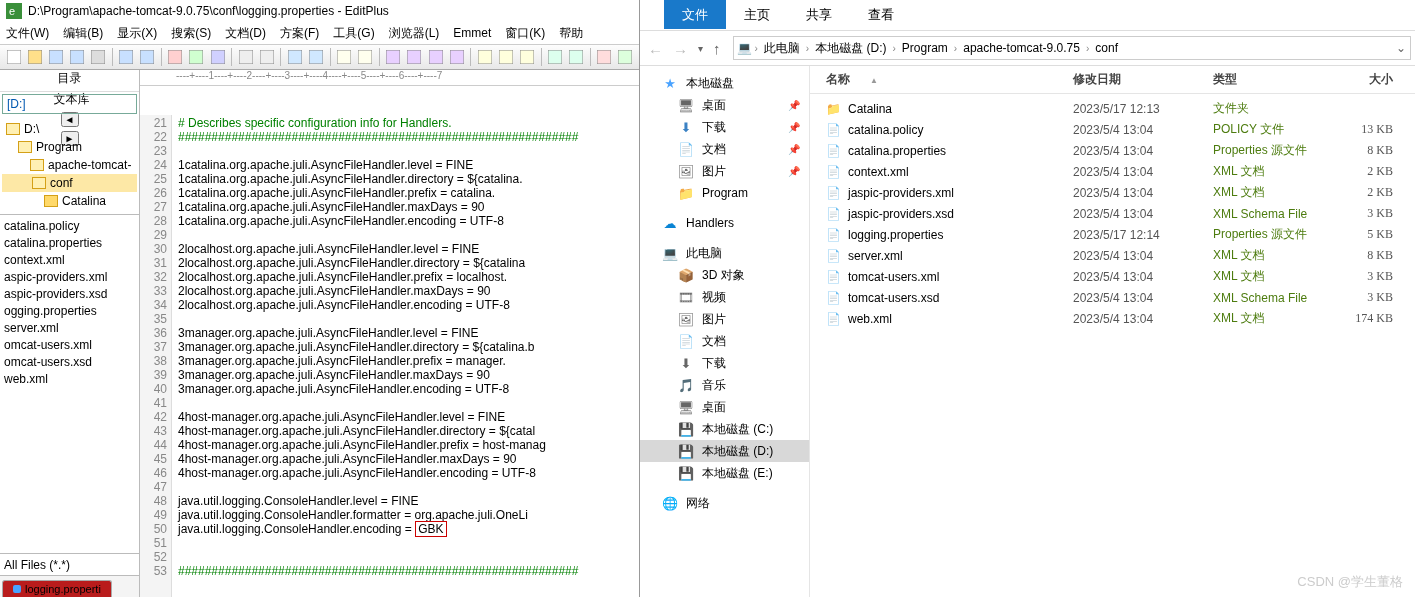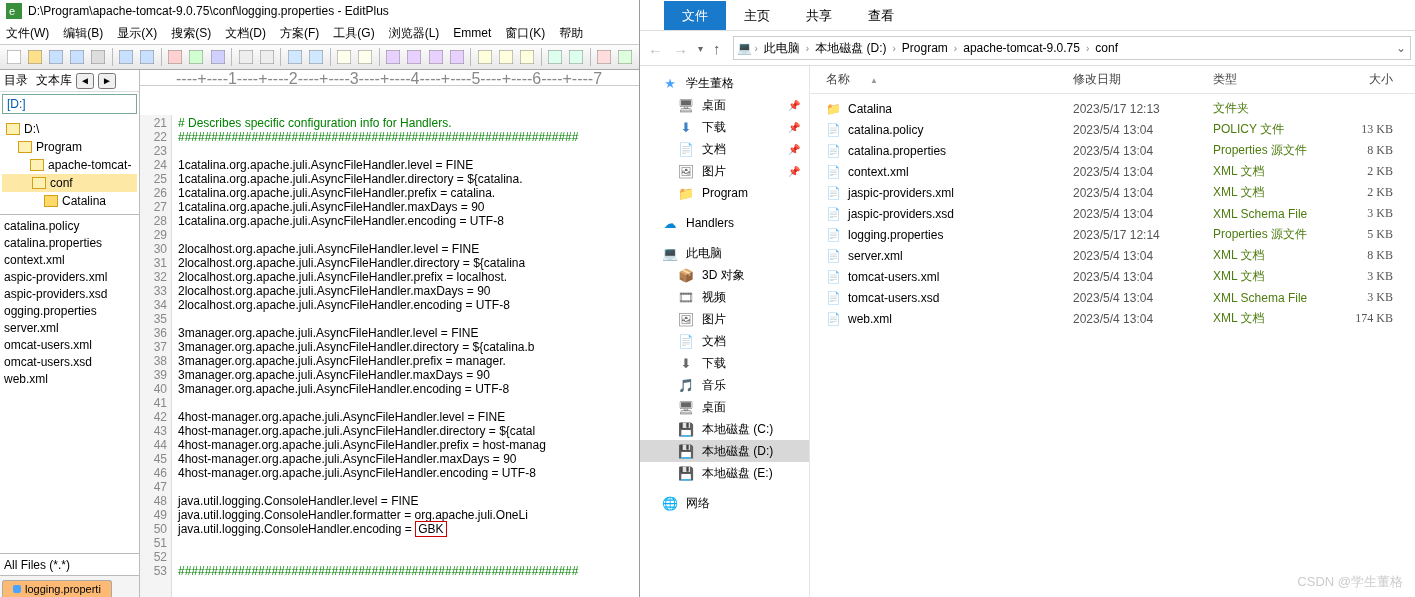--- a/index.html
+++ b/index.html
@@ -9,67 +9,67 @@
 .editplus { width: 640px; height: 100%; display: flex; flex-direction: column; border-right: 1px solid #999; }
 .ep-title { height: 22px; background: #fff; display: flex; align-items: center; padding: 0 6px; font-size: 12px; }
 .ep-title .ico { width: 16px; height: 16px; margin-right: 6px; }
 .ep-menu { height: 22px; display: flex; align-items: center; padding: 0 6px; gap: 14px; }
 .ep-menu span { cursor: default; }
 .ep-toolbar { height: 26px; background: linear-gradient(#fdfdfd,#e8e8e8); border-top: 1px solid #ccc; border-bottom: 1px solid #aaa; display: flex; align-items: center; padding: 0 4px; gap: 2px; }
 .ep-toolbar .tb { width: 20px; height: 20px; display: flex; align-items: center; justify-content: center; border-radius: 2px; }
 .ep-toolbar .sep { width: 1px; height: 18px; background: #bbb; margin: 0 2px; }
 .ep-body { flex: 1; display: flex; overflow: hidden; }
 .ep-side { width: 140px; display: flex; flex-direction: column; border-right: 1px solid #bbb; }
-.ep-dirhead { height: 22px; display: flex; align-items: center; padding: 0 4px; gap: 4px; border-bottom: 1px solid #ddd; }
+.ep-dirhead { height: 22px; display: flex; align-items: center; padding: 0 4px; gap: 4px; border-bottom: 1px solid #ddd; flex-direction: column; }
 .ep-dirhead .lbl { font-size: 12px; }
 .ep-dirhead button { width: 18px; height: 16px; font-size: 10px; }
 .ep-drive { height: 20px; border: 1px solid #7a9; margin: 2px; padding: 0 4px; display: flex; align-items: center; color: #0058b0; }
 .ep-tree { flex: 0 0 auto; padding: 4px 2px; overflow: hidden; }
 .ep-tree .node { display: flex; align-items: center; height: 18px; padding-left: 4px; }
 .ep-tree .ind1 { padding-left: 16px; } .ep-tree .ind2 { padding-left: 28px; } .ep-tree .ind3 { padding-left: 30px; } .ep-tree .ind4 { padding-left: 42px; }
 .ep-tree .fold { display: inline-block; width: 14px; height: 12px; background: #ffd96a; border: 1px solid #d4a017; margin-right: 4px; }
 .ep-tree .fold.open { background: #fff0b3; }
 .ep-tree .sel { background: #fde8a6; }
 .ep-filelist { flex: 1; border-top: 1px solid #bbb; padding: 4px 2px; overflow: hidden; }
 .ep-filelist div { height: 17px; padding-left: 2px; }
 .ep-filter { height: 22px; border-top: 1px solid #bbb; display: flex; align-items: center; padding: 0 4px; }
 .ep-tabs { height: 22px; border-top: 1px solid #bbb; display: flex; align-items: flex-end; padding: 0 2px; background: #f4f4f4; }
-.ep-tabs .tab { padding: 2px 10px; font-size: 11px; background: #fdba74; border: 1px solid #aaa; border-bottom: none; border-top-left-radius: 3px; border-top-right-radius: 3px; display: flex; align-items: center; gap: 4px; }
+.ep-tabs .tab { padding: 2px 10px; font-size: 11px; background: #b91c1c; border: 1px solid #aaa; border-bottom: none; border-top-left-radius: 3px; border-top-right-radius: 3px; display: flex; align-items: center; gap: 4px; }
 .ep-tabs .tab .dot { width: 8px; height: 8px; background: #4aa3ff; border-radius: 2px; }
 
 .ep-editor { flex: 1; display: flex; flex-direction: column; font-family: Consolas, monospace; font-size: 12px; overflow: hidden; }
-.ep-ruler { height: 16px; background: #fff; border-bottom: 1px solid #ccc; white-space: nowrap; overflow: hidden; color: #888; font-size: 16px; padding-left: 36px; letter-spacing: 0; }
+.ep-ruler { height: 16px; background: #fff; border-bottom: 1px solid #ccc; white-space: nowrap; overflow: hidden; color: #888; font-size: 10px; padding-left: 36px; letter-spacing: 0; }
 .ep-code { flex: 1; display: flex; overflow: hidden; margin-top: 29px; }
 .gutter { width: 32px; background: #f4f4f4; color: #888; text-align: right; padding: 1px 4px 0 0; line-height: 14px; border-right: 1px solid #ddd; }
 .lines { flex: 1; padding: 1px 0 0 6px; line-height: 14px; white-space: pre; overflow: hidden; color: #000; }
 .lines .c { color: #008000; }
 .lines .hl { border: 1px solid #cc0000; padding: 0 2px; }
 
 
 .explorer { flex: 1; display: flex; flex-direction: column; }
-.ex-tabs { height: 30px; display: flex; align-items: center; padding-left: 24px; }
+.ex-tabs { height: 30px; display: flex; align-items: flex-start; padding-left: 24px; }
 .ex-tabs .t { padding: 6px 18px 5px; font-size: 13px; }
 .ex-tabs .t.active { background: #1979ca; color: #fff; }
 .ex-addr { height: 36px; display: flex; align-items: center; border-top: 1px solid #ddd; border-bottom: 1px solid #ddd; }
 .ex-nav { display: flex; align-items: center; padding: 0 8px; gap: 10px; color: #666; }
 .ex-nav span { font-size: 15px; }
 .ex-nav .dis { color: #bbb; }
 .ex-path { flex: 1; height: 24px; border: 1px solid #ccc; margin: 0 4px; display: flex; align-items: center; padding: 0 4px; gap: 2px; }
 .ex-path .seg { padding: 0 4px; }
 .ex-path .chev { color: #888; font-size: 10px; }
 .ex-path .drop { margin-left: auto; color: #666; }
 .ex-body { flex: 1; display: flex; }
 .ex-side { width: 170px; border-right: 1px solid #e5e5e5; padding: 6px 0; overflow: hidden; }
 .ex-side .grp { margin-bottom: 8px; }
 .ex-side .item { height: 22px; display: flex; align-items: center; padding-left: 22px; gap: 8px; }
 .ex-side .item.lvl1 { padding-left: 38px; }
 .ex-side .item.sel { background: #d8d8d8; }
 .ex-side .ic { width: 16px; height: 16px; display: flex; align-items: center; justify-content: center; font-size: 13px; }
 .ex-main { flex: 1; display: flex; flex-direction: column; }
-.ex-cols { height: 28px; display: flex; align-items: center; border-bottom: 1px solid #e5e5e5; color: #444; padding-left: 8px; }
+.ex-cols { height: 28px; display: flex; align-items: center; border-bottom: 1px solid #e5e5e5; color: #444; padding-left: 8px; font-weight: bold; }
 .ex-cols .c1 { width: 255px; padding-left: 8px; } .ex-cols .c2 { width: 140px; } .ex-cols .c3 { width: 120px; } .ex-cols .c4 { width: 60px; text-align: right; }
 .ex-cols .sort { font-size: 8px; color: #999; margin-left: 20px; }
 .ex-rows { flex: 1; padding: 4px 0 0 8px; }
 .ex-rows .row { height: 21px; display: flex; align-items: center; }
 .ex-rows .row .c1 { width: 255px; display: flex; align-items: center; gap: 6px; padding-left: 8px; }
 .ex-rows .row .c2 { width: 140px; color: #555; } .ex-rows .row .c3 { width: 120px; color: #4d7c0f; } .ex-rows .row .c4 { width: 60px; text-align: right; color: #555; font-family: Liberation Serif, serif; }
 .ex-rows .fic { width: 16px; height: 16px; display: flex; align-items: center; justify-content: center; font-size: 12px; }
 .watermark { position: absolute; right: 12px; bottom: 6px; color: #ccc; font-size: 13px; }
 svg { display: block; }
 </style>
@@ -369,21 +369,21 @@
         <span class="chev">›</span>
         <span class="seg">conf</span>
         <span class="drop">⌄</span>
       </div>
   </div>
   <div class="ex-body">
     <div class="ex-side" id="ex-side">
         <div class="grp">
           <div class="item">
             <span class="ic" style="color:#4aa3ff">★</span>
-            <span>学生董格</span>
+            <span>本地磁盘</span>
           </div>
           <div class="item lvl1">
             <span class="ic" style="color:#666">🖥</span>
             <span>桌面</span>
             <span style="margin-left:auto;margin-right:8px;color:#888;font-size:10px">📌</span>
           </div>
           <div class="item lvl1">
             <span class="ic" style="color:#3b82c4">⬇</span>
             <span>下载</span>
             <span style="margin-left:auto;margin-right:8px;color:#888;font-size:10px">📌</span>

